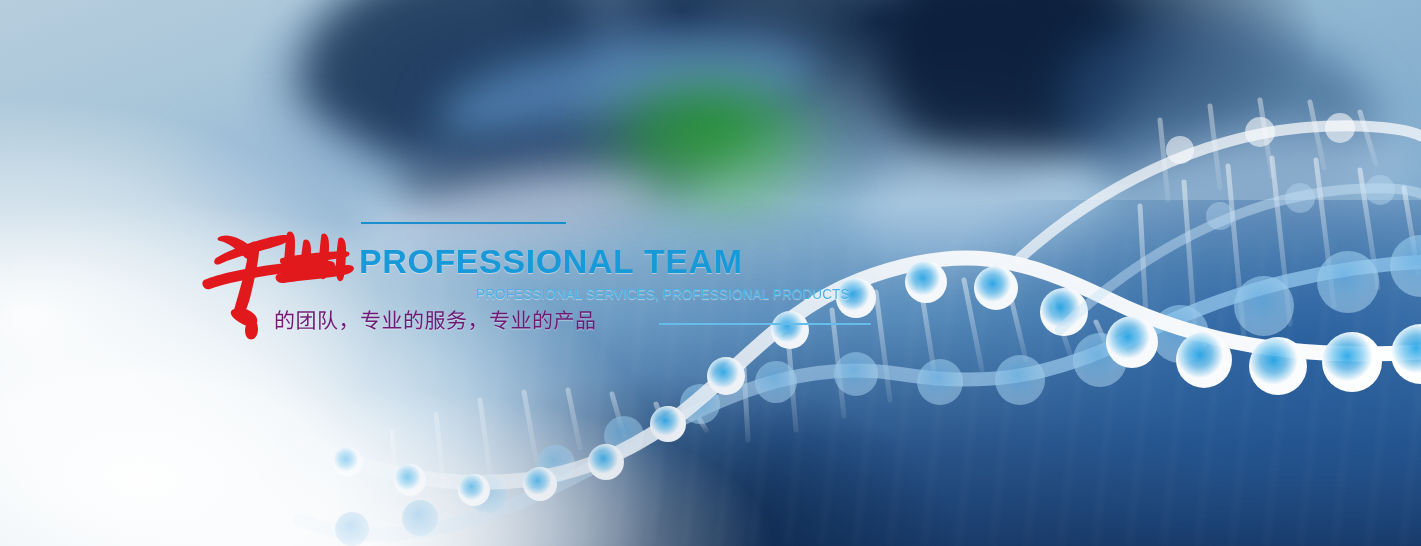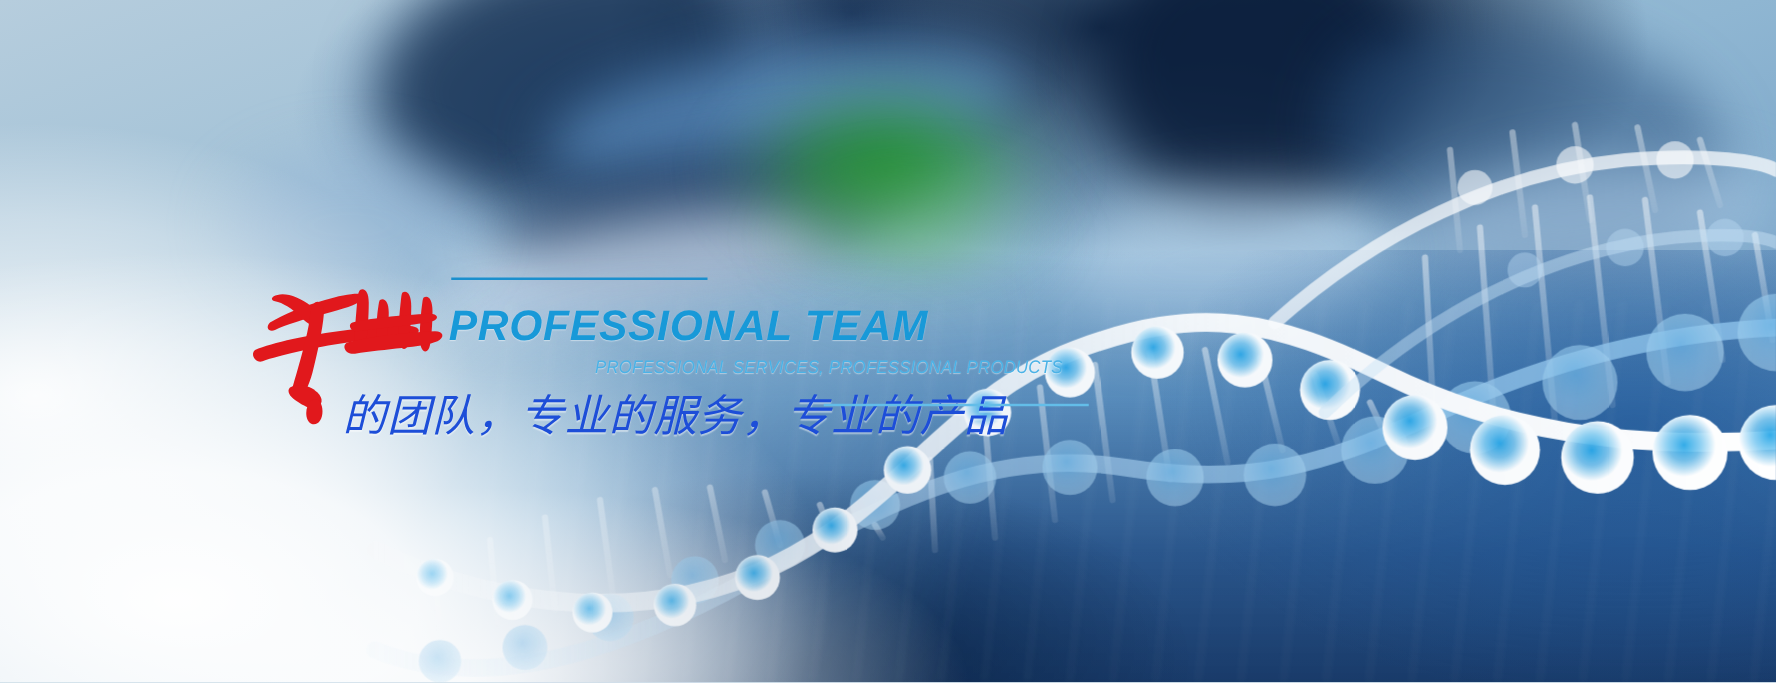--- a/index.html
+++ b/index.html
@@ -107,21 +107,20 @@
     pointer-events: none;
   }
 
   
   .content {
     position: absolute;
     left: 196px;
     top: 208px;
     width: 700px;
     height: 135px;
-    font-style: italic;
   }
 
   .seal {
     position: absolute;
     left: 0;
     top: 4px;
     width: 160px;
     height: 128px;
     pointer-events: none;
   }
@@ -171,24 +170,24 @@
     transform-origin: left center;
     font-family: "Liberation Sans", "DejaVu Sans", sans-serif;
     text-shadow: 0 1px 1px rgba(255,255,255,0.5);
   }
 
   .title-cn {
     position: absolute;
     left: 78px;
     top: 96px;
     margin: 0;
-    font-size: 35px;
+    font-size: 21px;
     font-weight: normal;
     letter-spacing: 0.5px;
-    color: #1d4ed8;
+    color: #701a75;
     white-space: nowrap;
     font-family: "DejaVu Sans", "Liberation Sans", sans-serif;
     text-shadow: 0 1px 1px rgba(255,255,255,0.45);
   }
 </style>
 </head>
 <body>
 
 <div class="banner">
 

